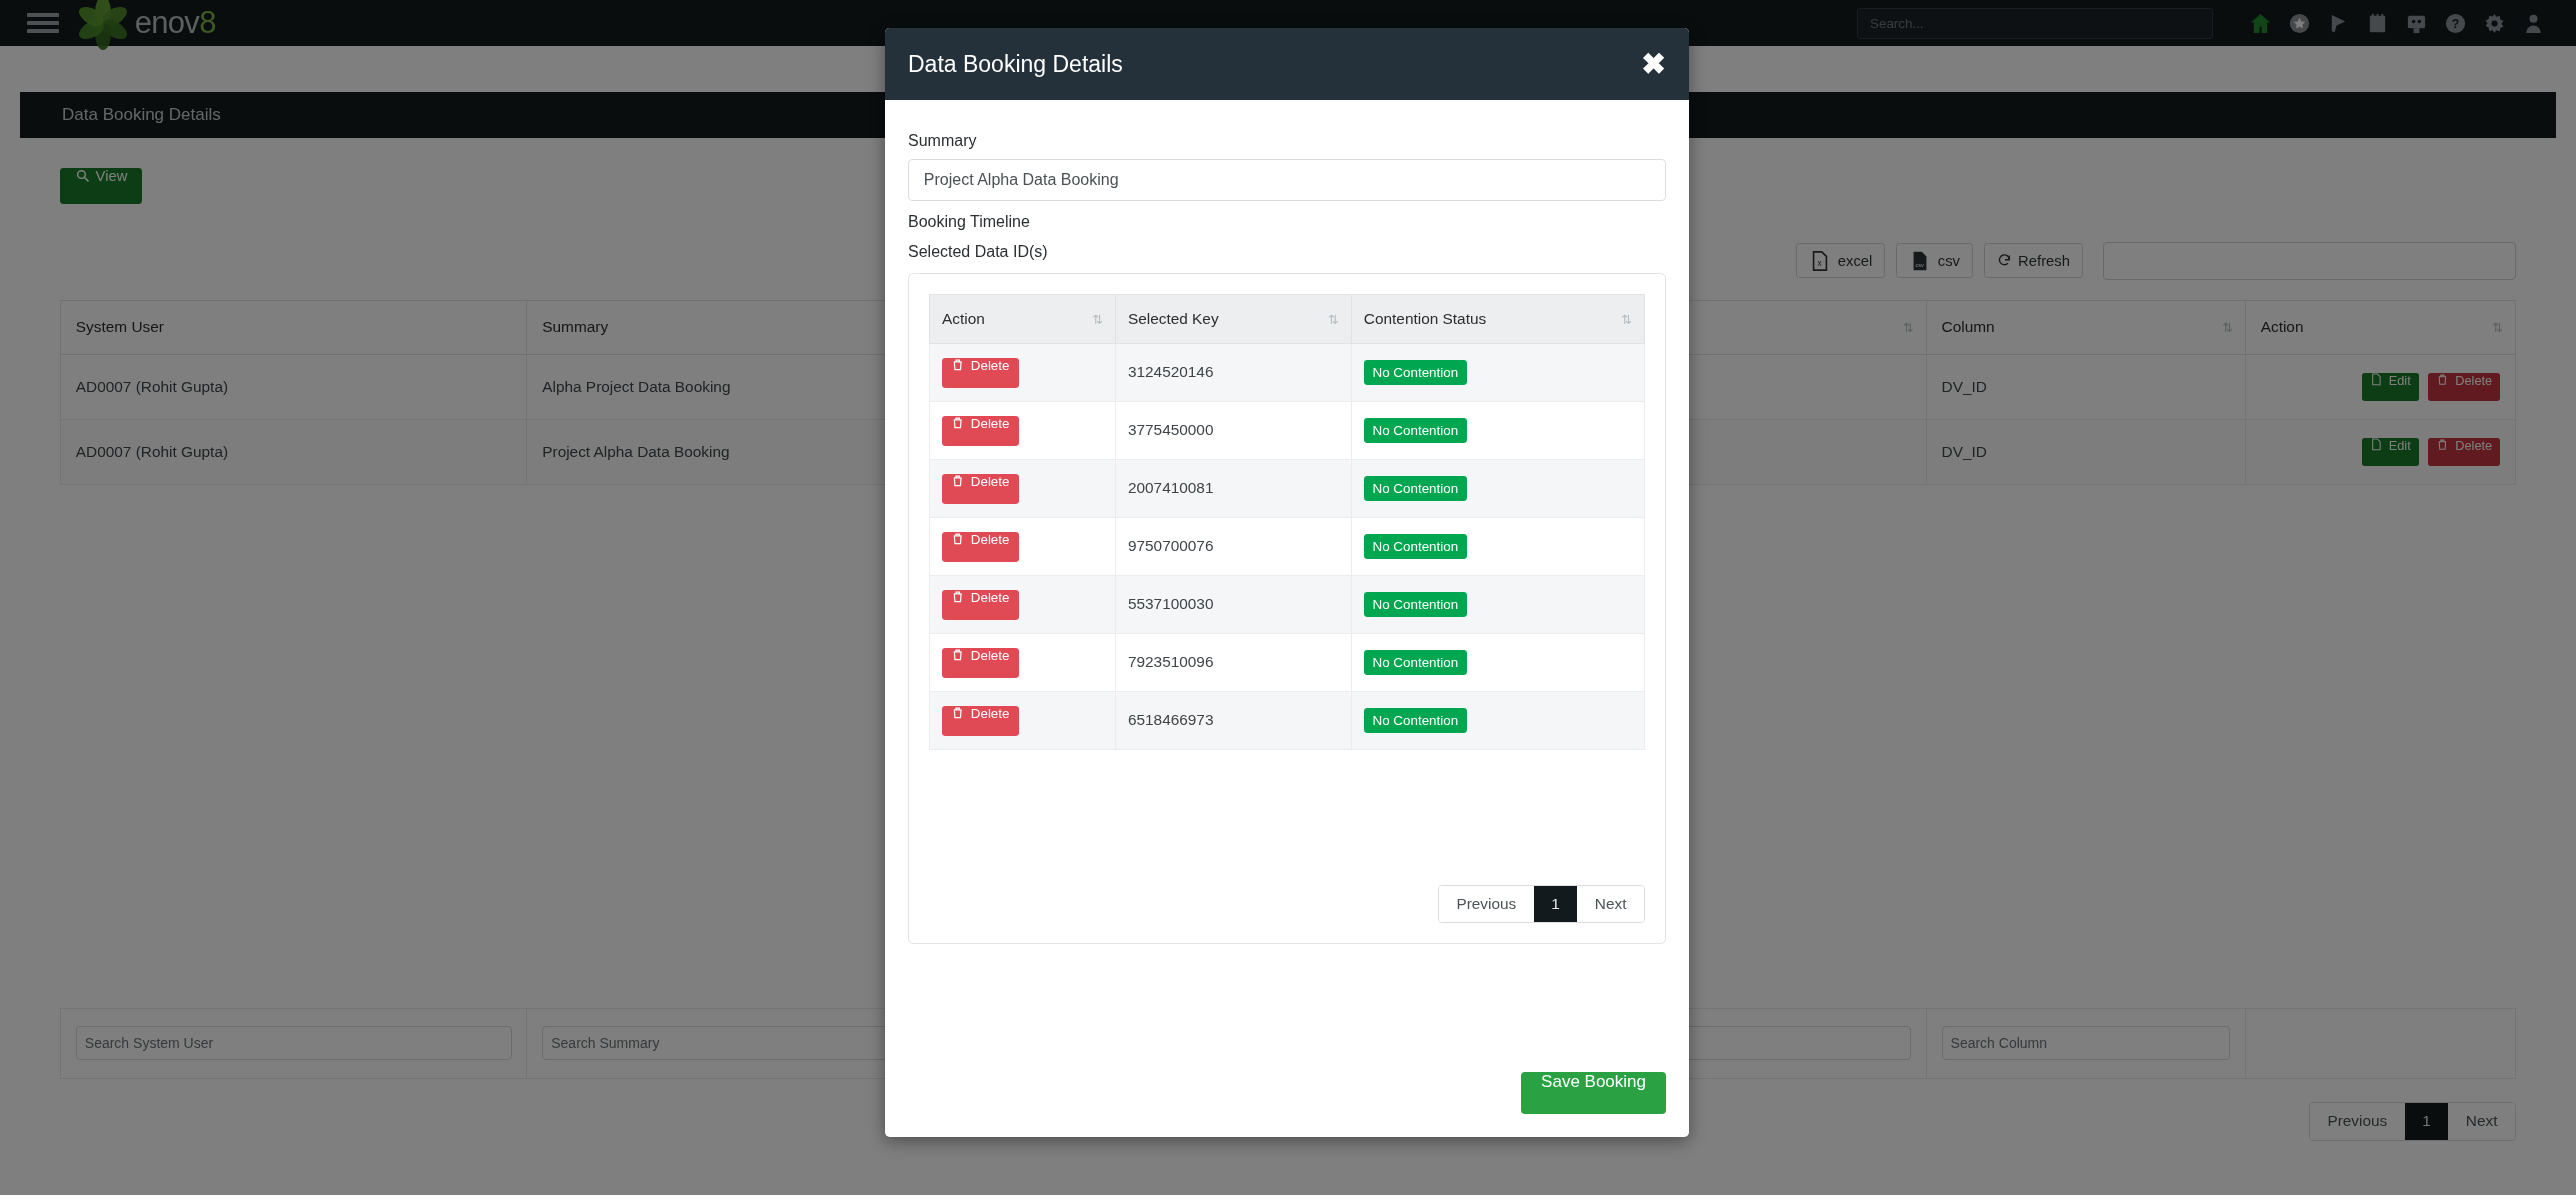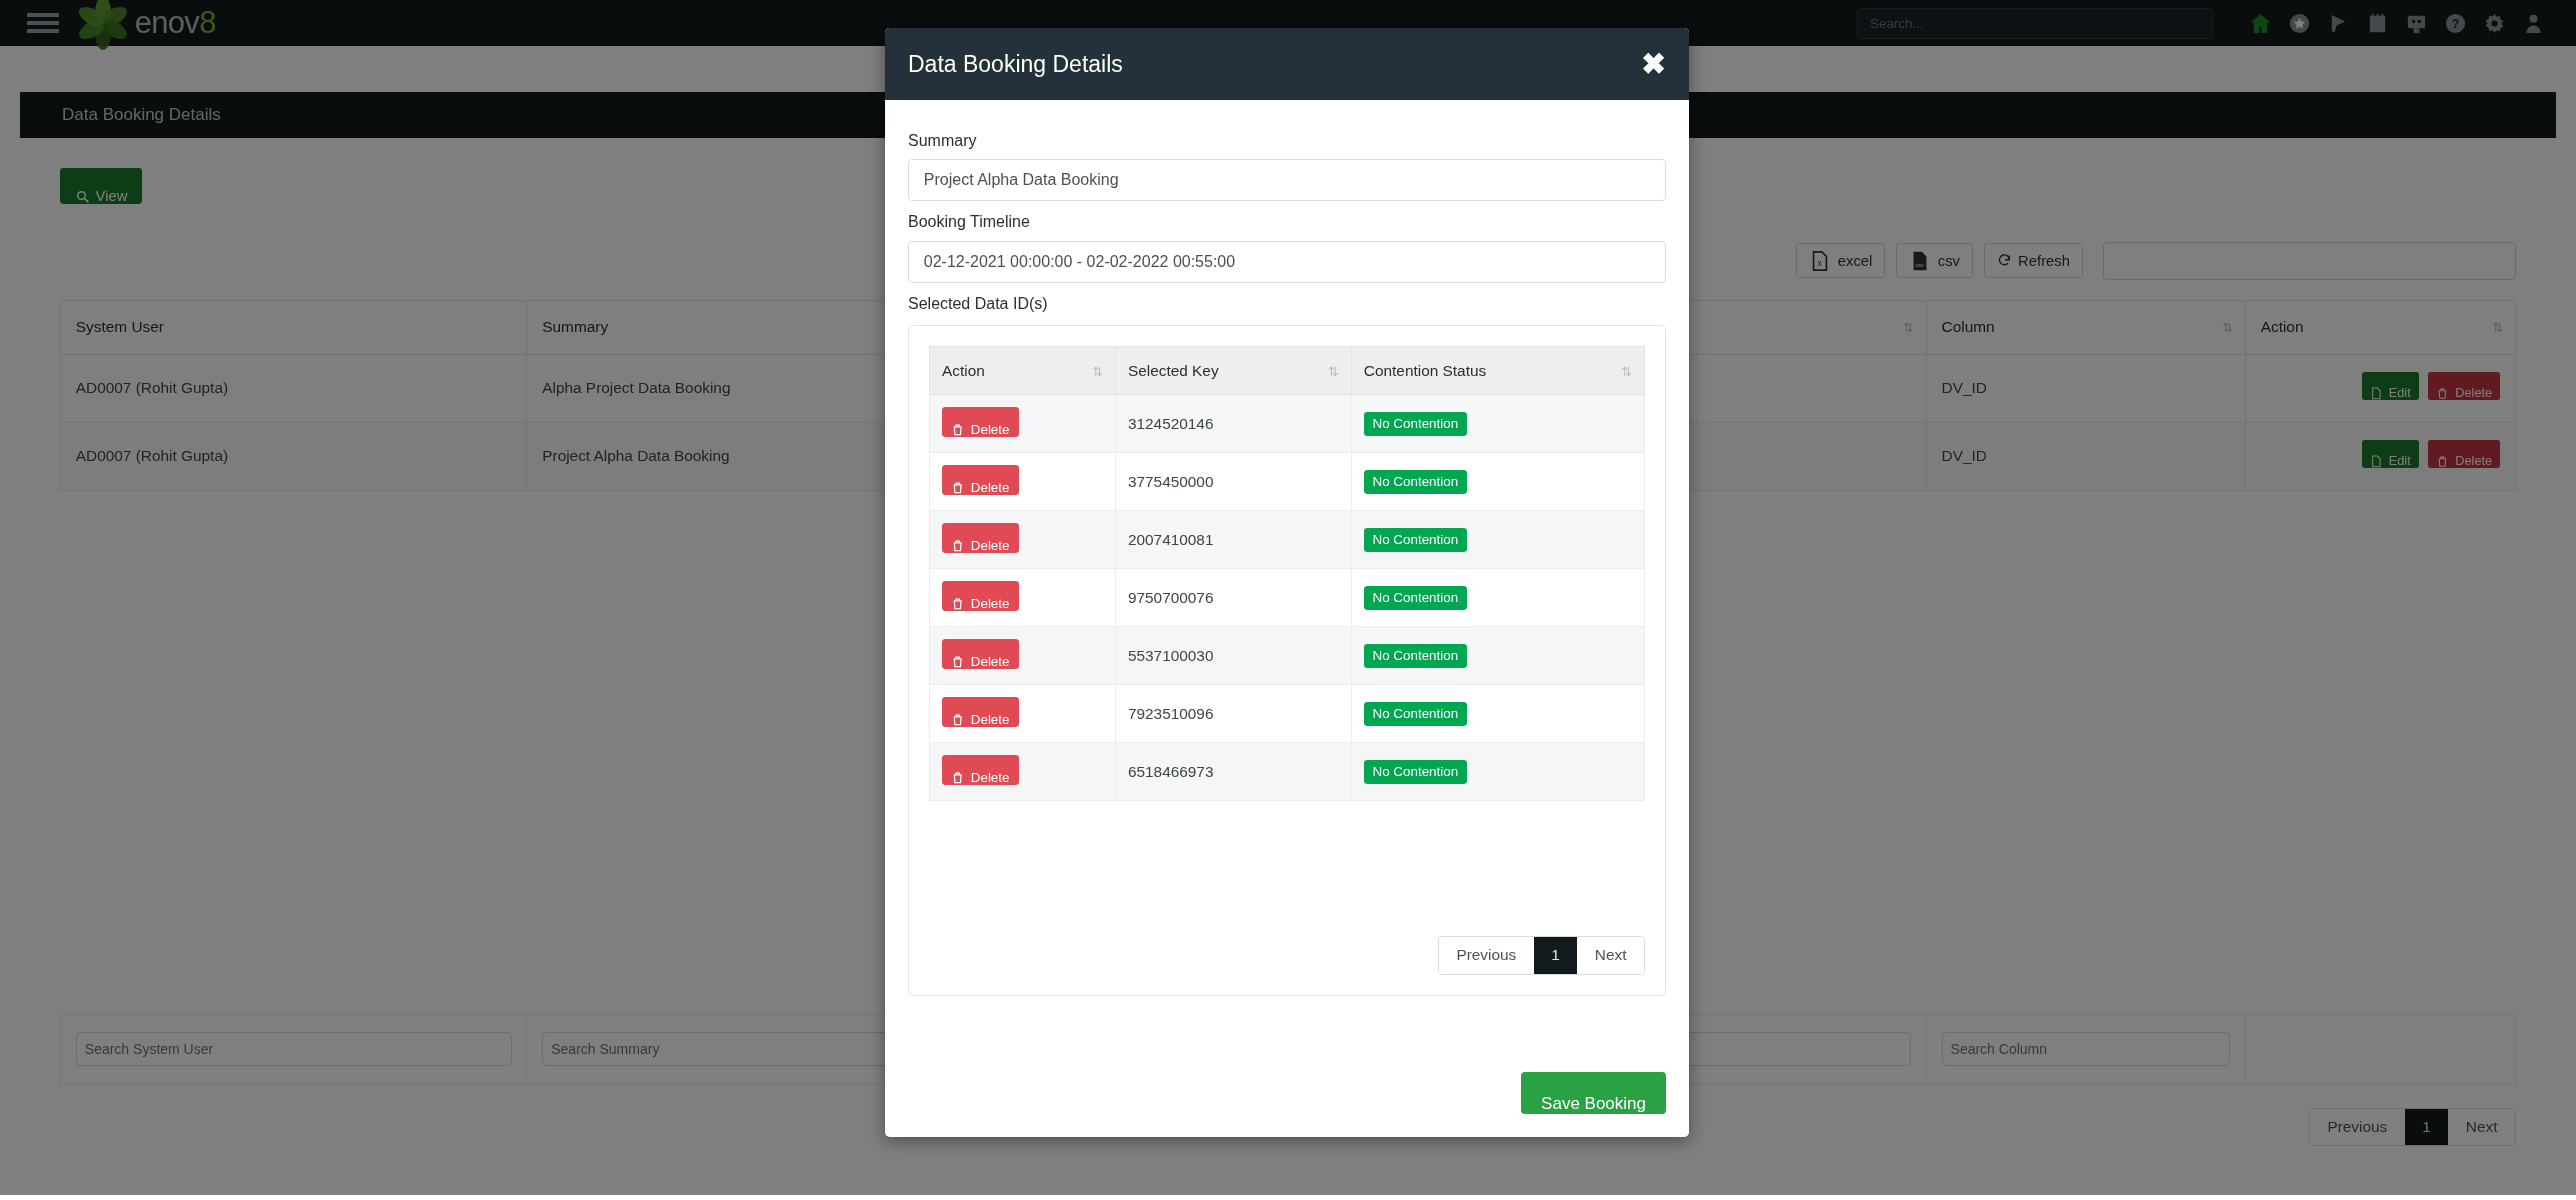--- a/index.html
+++ b/index.html
@@ -51,21 +51,21 @@
     padding-left: 42px; font-size: 17px;
   }
   .panel-body { padding: 17.5px 40px 0 40px; }
 
   .filter-row { display: flex; align-items: center; gap: 14.8px; margin-top: 12px; }
   .select-box {
     width: 389px; height: 36px; border: 0.7px solid #d6d6d6; border-radius: 3.4px; background: #fff;
     display: flex; align-items: center; padding: 0 12px; font-size: 14.8px; color: #3b3f41; position: relative;
   }
   .select-caret { margin-left: auto; width: 0; height: 0; border-left: 6px solid transparent; border-right: 6px solid transparent; border-top: 6px solid #8b8f91; }
-  .btn { display: inline-flex; align-items: flex-end; gap: 6px; border: none; border-radius: 3.4px; cursor: pointer;
+  .btn { display: inline-flex; align-items: flex-start; gap: 6px; border: none; border-radius: 3.4px; cursor: pointer;
          font-family: "Liberation Sans", sans-serif; }
   .btn-view { background: #1a7a28; color: #fff; height: 36px; padding: 0 14.8px; font-size: 14.8px; }
 
   .toolbar { display: flex; align-items: center; justify-content: flex-end; gap: 10.7px; margin-top: 38px; }
   .tb-btn {
     display: inline-flex; align-items: center; gap: 6.7px; height: 35px; padding: 0 12px;
     border: 0.7px solid #d2d2d2; border-radius: 3.4px; background: #ffffff; font-size: 14.8px; color: #2f3437; cursor: pointer;
     font-family: "Liberation Sans", sans-serif;
   }
   .tb-search { width: 413px; height: 38px; border: 0.7px solid #d2d2d2; border-radius: 4px; background: #fff; margin-left: 9.4px; }
@@ -341,21 +341,20 @@
     <div class="modal-head">
       <div class="modal-title">Data Booking Details</div>
       <div class="modal-x">✖</div>
     </div>
 
     <div class="modal-body">
       <div class="field-label">Summary</div>
       <input class="field-input" value="Project Alpha Data Booking" style="">
 
       <div class="field-label">Booking Timeline</div>
-      <input class="field-input" value="02-12-2021 00:00:00 - 02-02-2022 00:55:00" style="">
 
       <div class="field-label">Selected Data ID(s)</div>
 
       <div class="inner-card">
         <table class="inner">
           <thead>
             <tr>
               <th style="width:26%"><span>Action</span><span class="sort">⇅</span></th>
               <th style="width:33%"><span>Selected Key</span><span class="sort">⇅</span></th>
               <th style="width:41%"><span>Contention Status</span><span class="sort">⇅</span></th>

